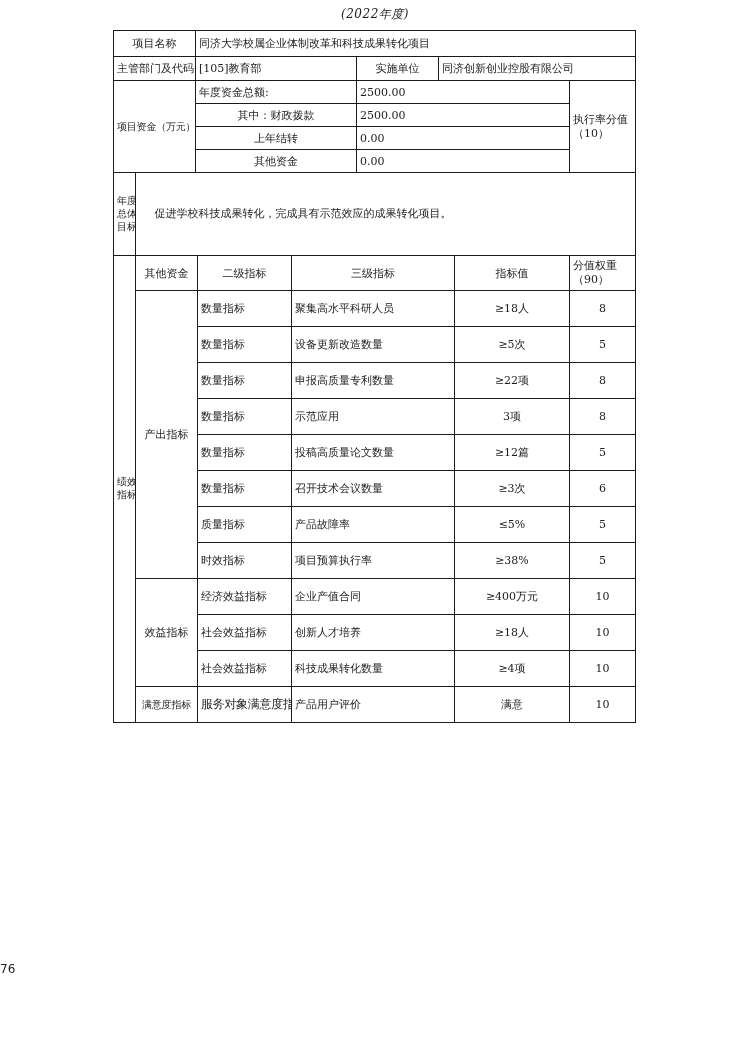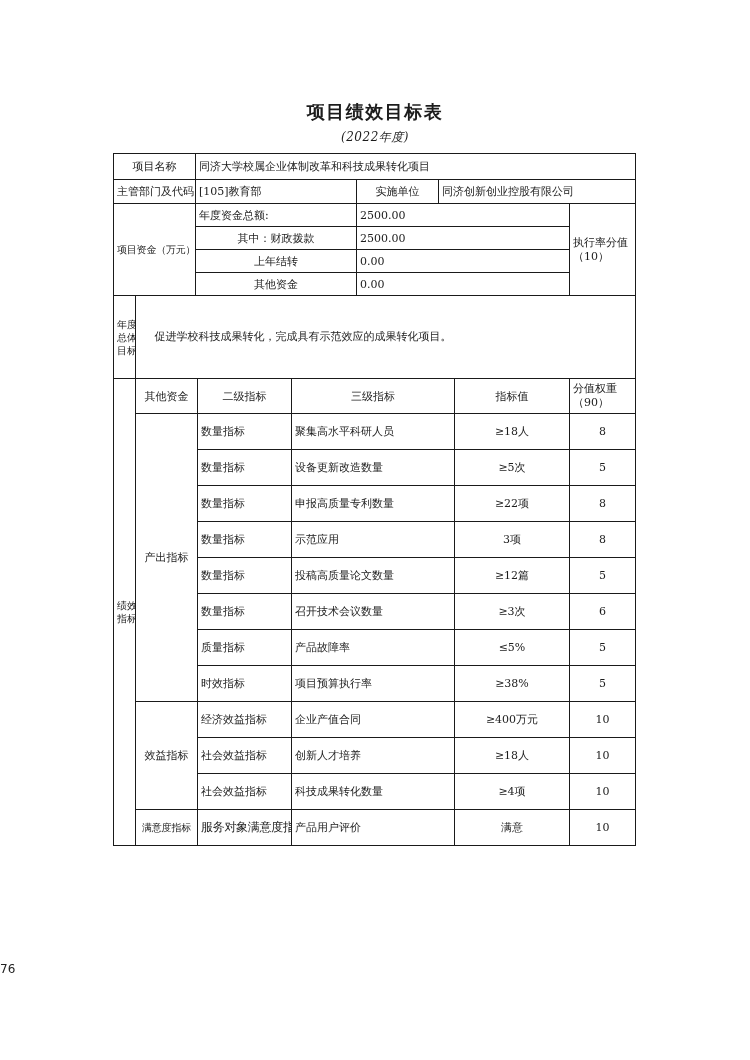--- a/index.html
+++ b/index.html
@@ -47,21 +47,21 @@
     overflow: hidden;
     white-space: nowrap;
   }
   .c   { text-align: center; }
   .lft { text-align: left;  padding-left: 5px; }
   .rgt { padding-right: 5px; }
   .fit10 { font-size: 10px; padding: 0 1px; letter-spacing: -0.2px; }
   .tight { font-size: 12px; padding: 0 2px; letter-spacing: -0.3px; }
   .bold { font-weight: bold; }
 
-  .vcell { text-align: center; padding: 0; }
+  .vcell { text-align: center; padding: 0; font-family: Liberation Mono, monospace; }
   .vcell div { font-size: 10px; line-height: 13px; letter-spacing: 0; }
 
   .two-line div { line-height: 14px; text-align: left; }
 
   .goal-cell {
     text-align: left;
     white-space: normal;
     padding-left: 5px;
     text-indent: 1.4em;
     line-height: 16px;
@@ -84,21 +84,20 @@
     font-family: "DejaVu Sans", "Liberation Sans", sans-serif;
     font-size: 12px;
     color: #222;
   }
 </style>
 </head>
 <body>
 
 <div class="page">
 
-  <div class="doc-title">项目绩效目标表</div>
   <div class="doc-subtitle">(2022年度)</div>
 
   <table class="t tA">
     <colgroup>
         <col style="width:82px">
         <col style="width:161px">
         <col style="width:82px">
         <col style="width:131px">
         <col style="width:66px">
       </colgroup>

